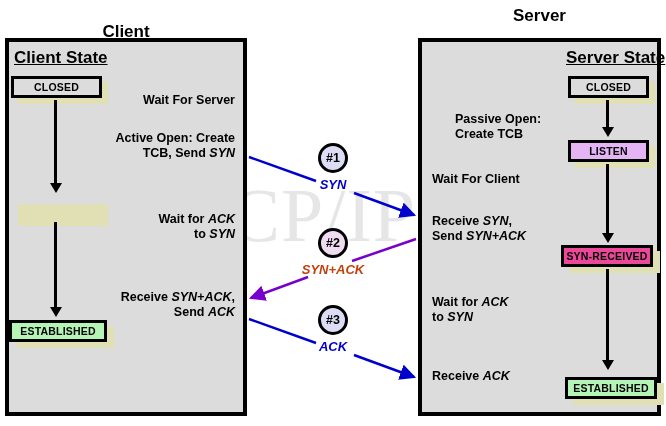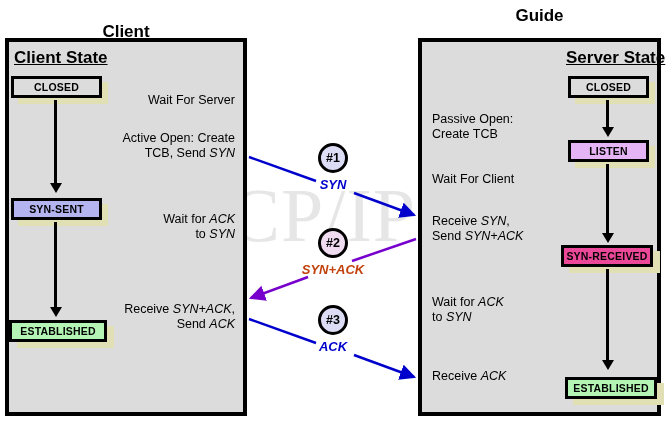--- a/index.html
+++ b/index.html
@@ -100,21 +100,21 @@
     width:0;height:0;
     border-left:6px solid transparent;
     border-right:6px solid transparent;
     border-top:10px solid #000;
   }
 
   
   .desc{
     position:absolute;
     font-size:12.5px;
-    font-weight:normal;
+    font-weight:bold;
     color:#000;
     line-height:15px;
     z-index:6;
     white-space:pre-line;
   }
   .desc.right{text-align:right;}
   .desc.left{text-align:left;}
   .desc i{font-style:italic;}
 
   
@@ -144,57 +144,56 @@
 <body>
 
 <div id="stage">
 
   <div class="watermark" style="color: rgb(230, 230, 230);">The TCP/IP Guide</div>
 
   <div class="panel" id="client-panel"></div>
   <div class="panel" id="server-panel"></div>
 
   <div class="col-title" id="client-title">Client</div>
-  <div class="col-title" id="server-title">Guide</div>
+  <div class="col-title" id="server-title">Server</div>
 
   <div class="state-head" id="client-state-head">Client State</div>
   <div class="state-head" id="server-state-head">Server State</div>
 
   <div class="state-shadow" style="left:18px;top:82px;width:90px;height:22px;"></div>
   <div class="state-box" id="cs0" style="left: 11px; top: 76px; width: 91px; height: 22px; background: rgb(220, 220, 220);">CLOSED</div>
   <div class="varrow" style="left:54px;top:100px;height:84px;"></div>
 
   <div class="state-shadow" style="left:18px;top:204px;width:90px;height:22px;"></div>
-  <div class="state-box" id="cs1" style="left: 11px; top: 198px; width: 91px; height: 22px; background: rgb(180, 180, 240);">SYN-SENT</div>
   <div class="varrow" style="left:54px;top:222px;height:86px;"></div>
 
   <div class="state-shadow" style="left:17px;top:326px;width:97px;height:22px;"></div>
   <div class="state-box" id="cs2" style="left: 9px; top: 320px; width: 98px; height: 22px; background: rgb(180, 244, 180);">ESTABLISHED</div>
 
   <div class="desc right" style="left:80px;top:93px;width:155px;">Wait For Server</div>
   <div class="desc right" style="left:70px;top:131px;width:165px;">Active Open: Create<br>TCB, Send <i>SYN</i></div>
   <div class="desc right" style="left:80px;top:212px;width:155px;">Wait for <i>ACK</i><br>to <i>SYN</i></div>
-  <div class="desc right" style="left:70px;top:302px;width:165px;">Receive <i>SYN+<i>ACK</i></i>,<br>Send <i>ACK</i></div>
+  <div class="desc right" style="left:70px;top:290px;width:165px;">Receive <i>SYN+<i>ACK</i></i>,<br>Send <i>ACK</i></div>
 
   <div class="state-shadow" style="left:575px;top:82px;width:80px;height:22px;"></div>
   <div class="state-box" id="ss0" style="left: 568px; top: 76px; width: 81px; height: 22px; background: rgb(220, 220, 220);">CLOSED</div>
   <div class="varrow" style="left:606px;top:100px;height:28px;"></div>
 
   <div class="state-shadow" style="left:575px;top:146px;width:80px;height:22px;"></div>
   <div class="state-box" id="ss1" style="left: 568px; top: 140px; width: 81px; height: 22px; background: rgb(228, 180, 244);">LISTEN</div>
   <div class="varrow" style="left:606px;top:164px;height:70px;"></div>
 
   <div class="state-shadow" style="left:569px;top:251px;width:91px;height:22px;"></div>
   <div class="state-box" id="ss2" style="left: 561px; top: 245px; width: 92px; height: 22px; background: #ec4899; text-align: center;">SYN-RECEIVED</div>
   <div class="varrow" style="left:606px;top:269px;height:92px;"></div>
 
   <div class="state-shadow" style="left:573px;top:383px;width:91px;height:22px;"></div>
   <div class="state-box" id="ss3" style="left: 565px; top: 377px; width: 92px; height: 22px; background: rgb(180, 244, 180);">ESTABLISHED</div>
 
-  <div class="desc left" style="left:432px;top:112px;width:140px;">Passive Open:<br>Create TCB</div>
+  <div class="desc left" style="left:455px;top:112px;width:140px;">Passive Open:<br>Create TCB</div>
   <div class="desc left" style="left:432px;top:172px;width:150px;">Wait For Client</div>
   <div class="desc left" style="left:432px;top:214px;width:150px;">Receive <i>SYN</i>,<br>Send <i>SYN+<i>ACK</i></i></div>
   <div class="desc left" style="left:432px;top:295px;width:150px;">Wait for <i>ACK</i><br>to <i>SYN</i></div>
   <div class="desc left" style="left:432px;top:369px;width:150px;">Receive <i>ACK</i></div>
 
   <svg id="msg-layer" width="666" height="426" viewBox="0 0 666 426">
     <defs>
       <marker id="ah-blue" markerWidth="7" markerHeight="7" refX="5.6" refY="3.2" orient="auto" markerUnits="strokeWidth">
         <path d="M0,0 L6.5,3.2 L0,6.4 z" fill="#0000cc"></path>
       </marker>

